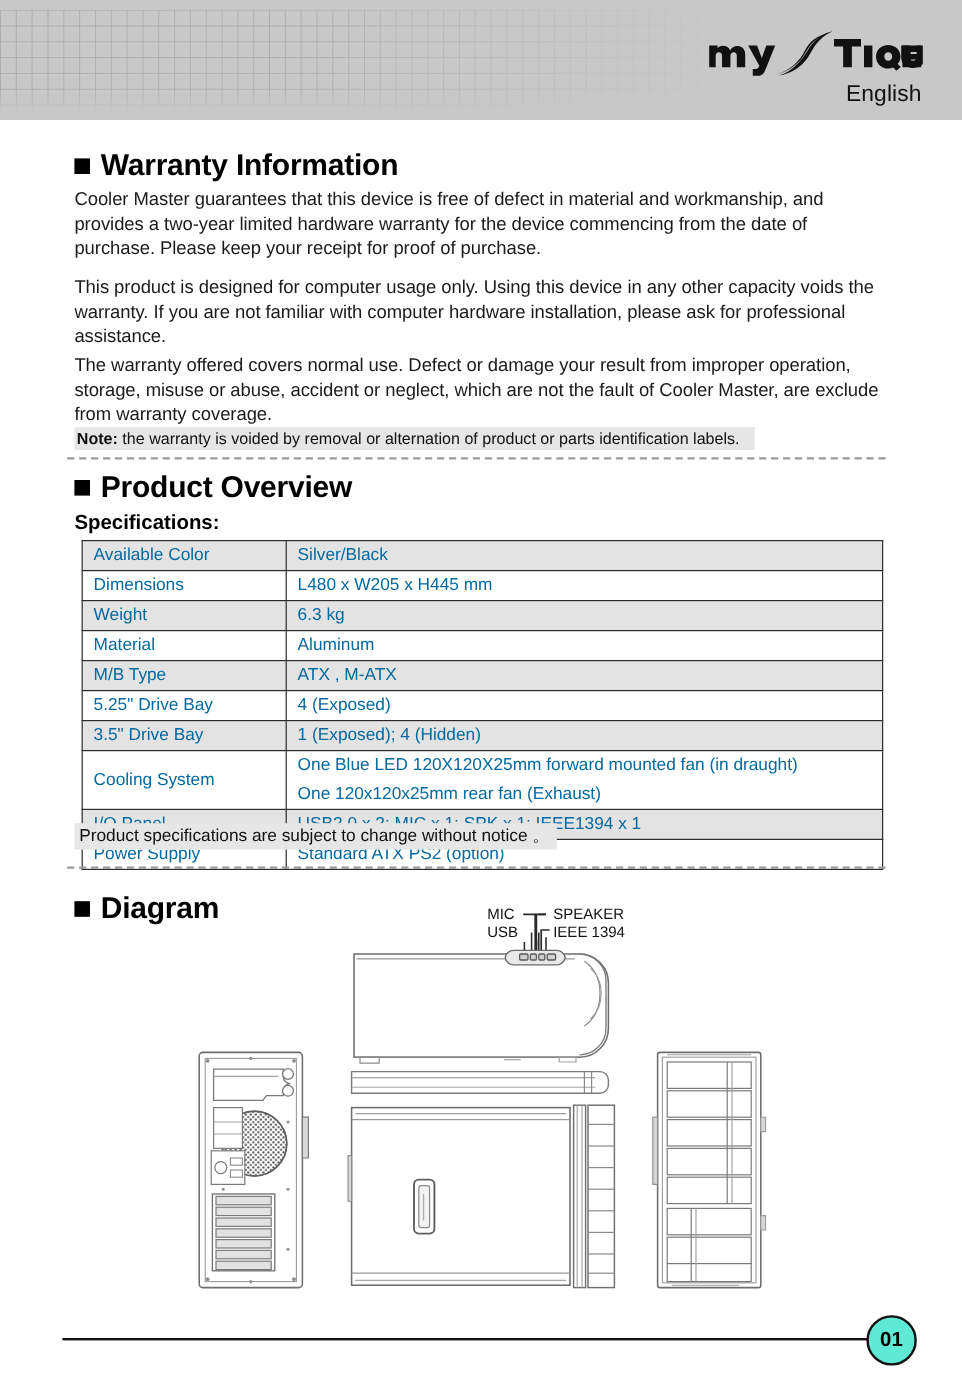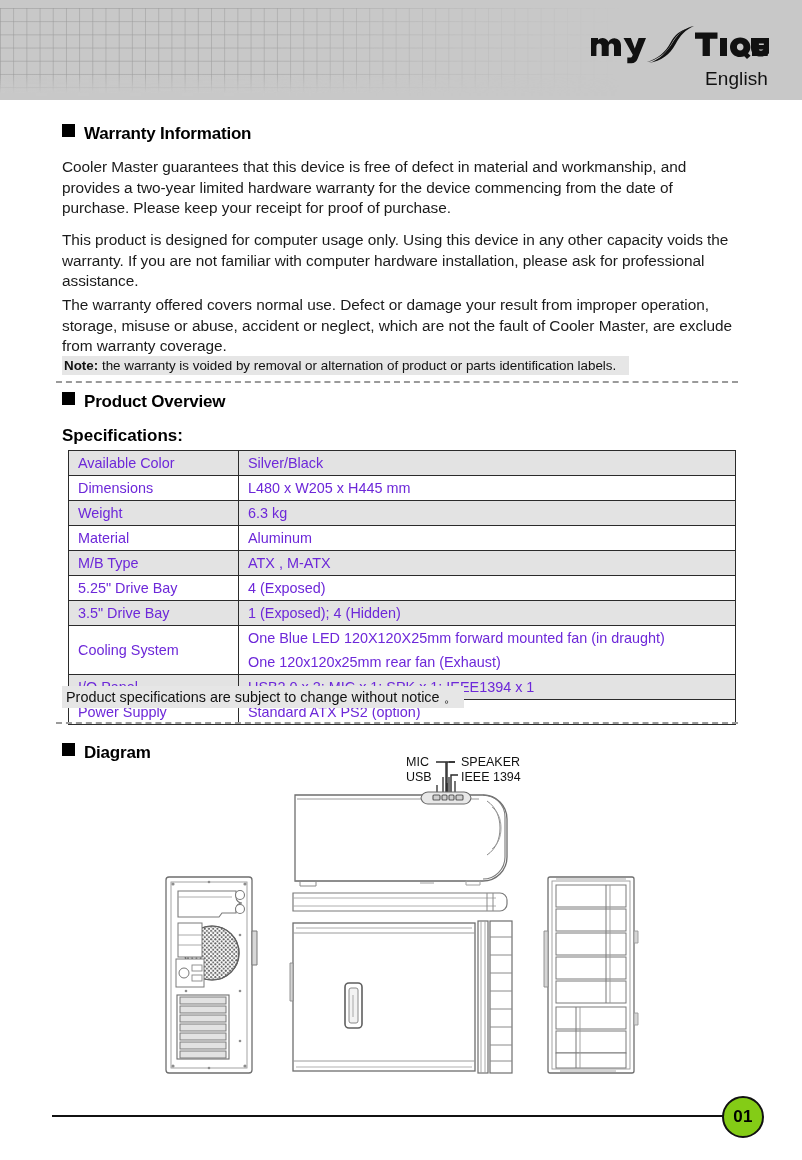--- a/index.html
+++ b/index.html
@@ -38,22 +38,22 @@
   .logo-wrap svg { display:block; }
   .lang {
     position:absolute; right:34px; top:68px;
     font-size:19px; color:#111; letter-spacing:.1px;
   }
 
   
   .content { position:absolute; left:0; top:100px; width:802px; }
 
   .sec-head {
-    display:flex; align-items:flex-start; gap:9px;
-    font-size:17px; font-weight:bold; color:#000;
+    display:flex; align-items:center; gap:9px;
+    font-size:25px; font-weight:bold; color:#000;
     letter-spacing:-0.2px;
   }
   .sec-bullet {
     width:13px; height:13px; background:#000; display:inline-block;
     position:relative; top:0px;
   }
 
   .para {
     font-size:15.4px; line-height:20.6px; color:#1b1b1b;
     margin:0; letter-spacing:-0.05px;
@@ -74,21 +74,21 @@
 
   .spec-title {
     font-size:17px; font-weight:bold; color:#000;
   }
 
   
   table.spec {
     border-collapse:collapse;
     width:668px;
     font-size:14.4px;
-    color:#6d28d9;
+    color:#0369a1;
     table-layout:fixed;
   }
   table.spec td {
     border:1px solid #2b2b2b;
     padding:2px 0 2px 9px;
     height:20px;
     line-height:17px;
     vertical-align:middle;
     white-space:nowrap;
   }
@@ -112,21 +112,21 @@
   .footer {
     position:absolute; left:0; top:1090px; width:802px; height:60px;
   }
   .footer-rule {
     position:absolute; left:52px; top:25px; width:672px; height:0;
     border-top:2px solid #111;
   }
   .page-circle {
     position:absolute; left:722px; top:6px;
     width:38px; height:38px; border-radius:50%;
-    border:2px solid #111; background:#84cc16;
+    border:2px solid #111; background:#5eead4;
     display:flex; align-items:center; justify-content:center;
     font-size:17px; font-weight:bold; color:#000; letter-spacing:.3px;
   }
 </style>
 </head>
 <body>
 
 <div class="header">
   <div class="header-grid"></div>
 

